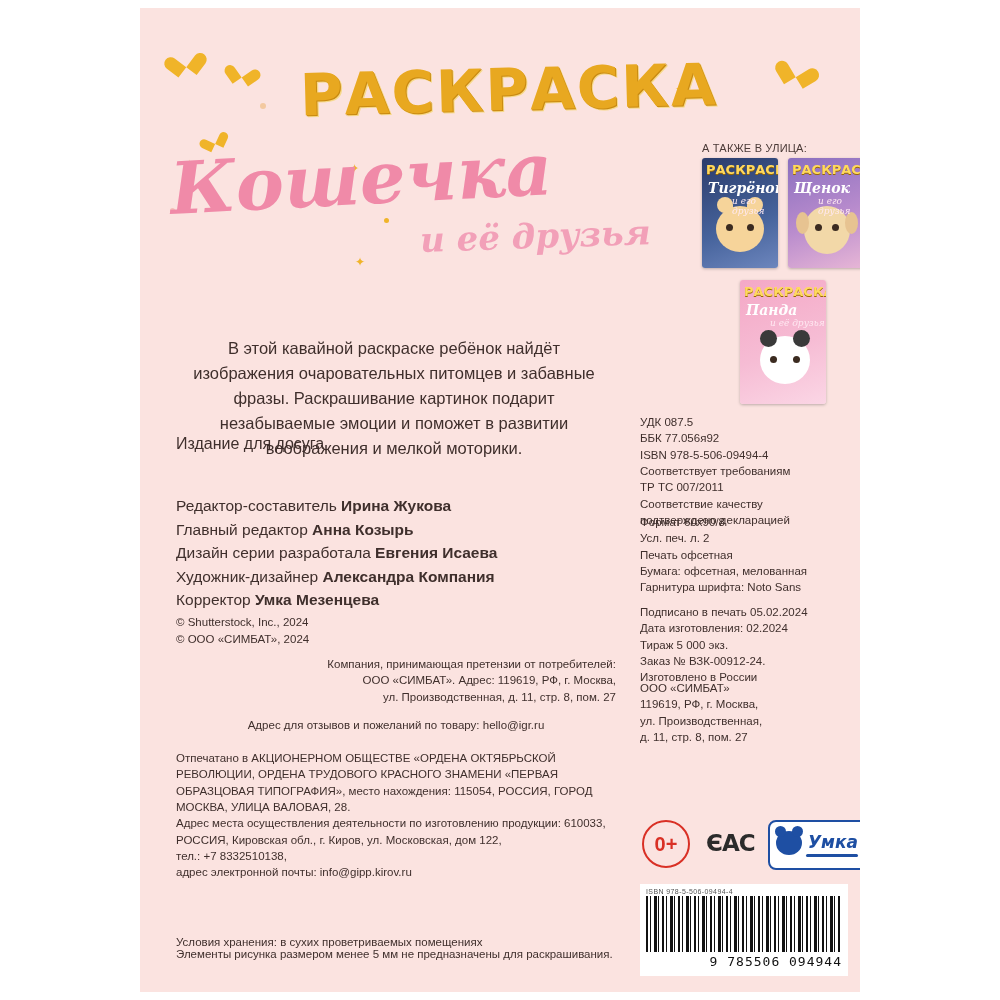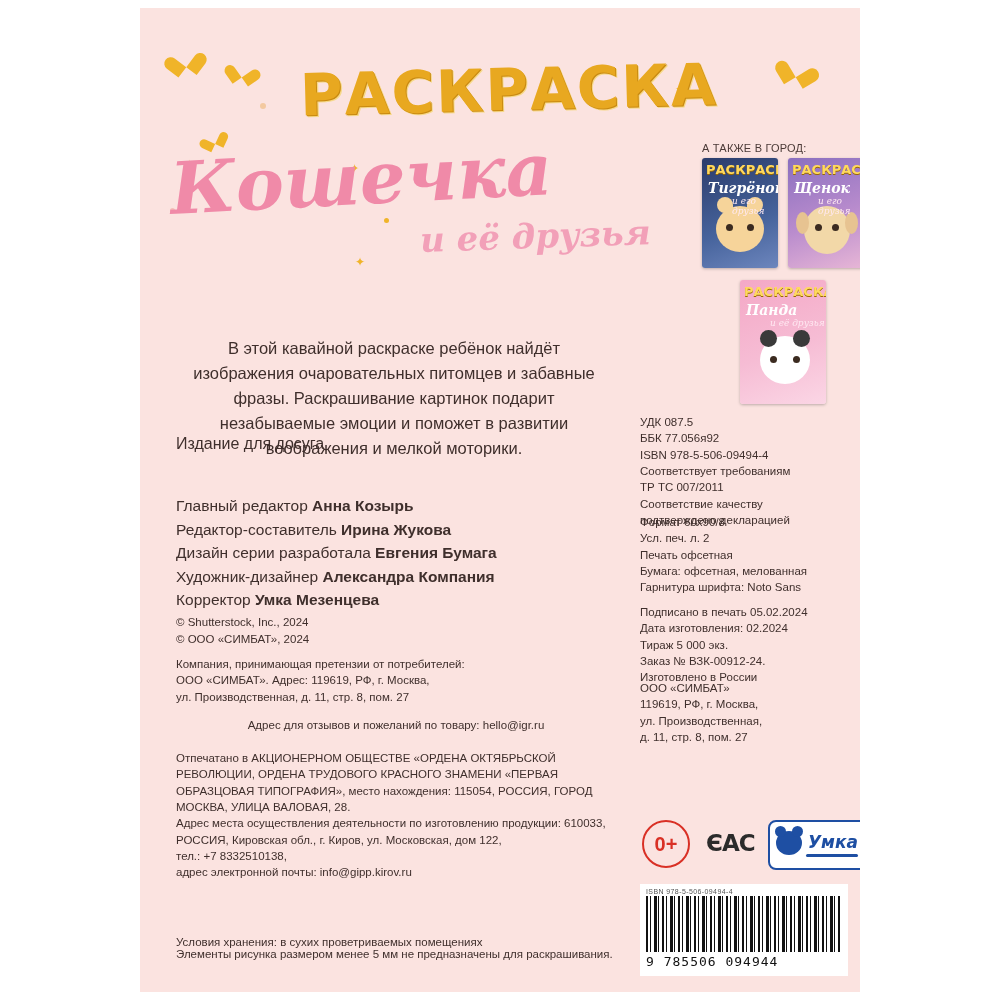--- a/index.html
+++ b/index.html
@@ -224,21 +224,21 @@
     color: #3f2f2c;
   }
   .blk {
     position: absolute;
     left: 36px;
     width: 440px;
     font-size: 11.5px;
     line-height: 1.42;
     color: #3f2f2c;
   }
-  .blk.company  { top: 648px; }
+  .blk.company  { top: 648px; text-align: right; }
   .blk.feedback { top: 709px; text-align: center; }
   .blk.printer  { top: 742px; }
   .blk.storage  { top: 902px; margin-top: 24px; }
   .blk.elements { top: 938px; }
 
   
   .rcol {
     position: absolute;
     left: 500px;
     width: 210px;
@@ -354,21 +354,21 @@
         #111 4px, #111 5px, #fff 5px, #fff 8px,
         #111 8px, #111 11px, #fff 11px, #fff 12px,
         #111 12px, #111 13px, #fff 13px, #fff 16px);
   }
   .barcode-num {
     margin-top: 2px;
     font-family: "DejaVu Sans Mono", monospace;
     font-size: 13px;
     letter-spacing: 1px;
     color: #111;
-    text-align: left;
+    text-align: right;
   }
 </style>
 </head>
 <body>
 
 <div class="page">
 
   <div class="heart h1"></div>
   <div class="heart h2"></div>
   <div class="heart h3"></div>
@@ -378,21 +378,21 @@
   <div class="spark s3">✦</div>
   <div class="spark s4">✦</div>
   <div class="dot d1"></div>
   <div class="dot d2"></div>
   <div class="dot d3"></div>
 
   <div class="title-raskraska">РАСКРАСКА</div>
   <div class="title-kitty">Кошечка</div>
   <div class="title-friends">и её друзья</div>
 
-  <div class="series-label">А ТАКЖЕ В ГОРОД:</div>
+  <div class="series-label">А ТАКЖЕ В УЛИЦА:</div>
 
   <div class="cover c1">
     <div class="animal a1">
       <span class="eye" style="left:10px;top:18px;"></span>
       <span class="eye" style="right:10px;top:18px;"></span>
     </div>
     <div class="cv-title">РАСКРАСКА</div>
     <div class="cv-sub">Тигрёнок</div>
     <div class="cv-sub2">и его друзья</div>
   </div>
@@ -418,27 +418,27 @@
   </div>
 
   <div class="intro">В этой кавайной раскраске ребёнок найдёт изображения очаровательных питомцев и забавные фразы. Раскрашивание картинок подарит незабываемые эмоции и поможет в развитии воображения и мелкой моторики.</div>
 
   <div class="imprint">
     <div>Издание для досуга</div>
   </div>
 
   <div class="credits">
     <div>
+      <span>Редактор-составитель </span><b>Ирина Жукова</b>
+    </div>
+    <div>
       <span>Главный редактор </span><b>Анна Козырь</b>
     </div>
     <div>
-      <span>Редактор-составитель </span><b>Ирина Жукова</b>
-    </div>
-    <div>
-      <span>Дизайн серии разработала </span><b>Евгения Бумага</b>
+      <span>Дизайн серии разработала </span><b>Евгения Исаева</b>
     </div>
     <div>
       <span>Художник-дизайнер </span><b>Александра Компания</b>
     </div>
     <div>
       <span>Корректор </span><b>Умка Мезенцева</b>
     </div>
   </div>
 
   <div class="copyright">

